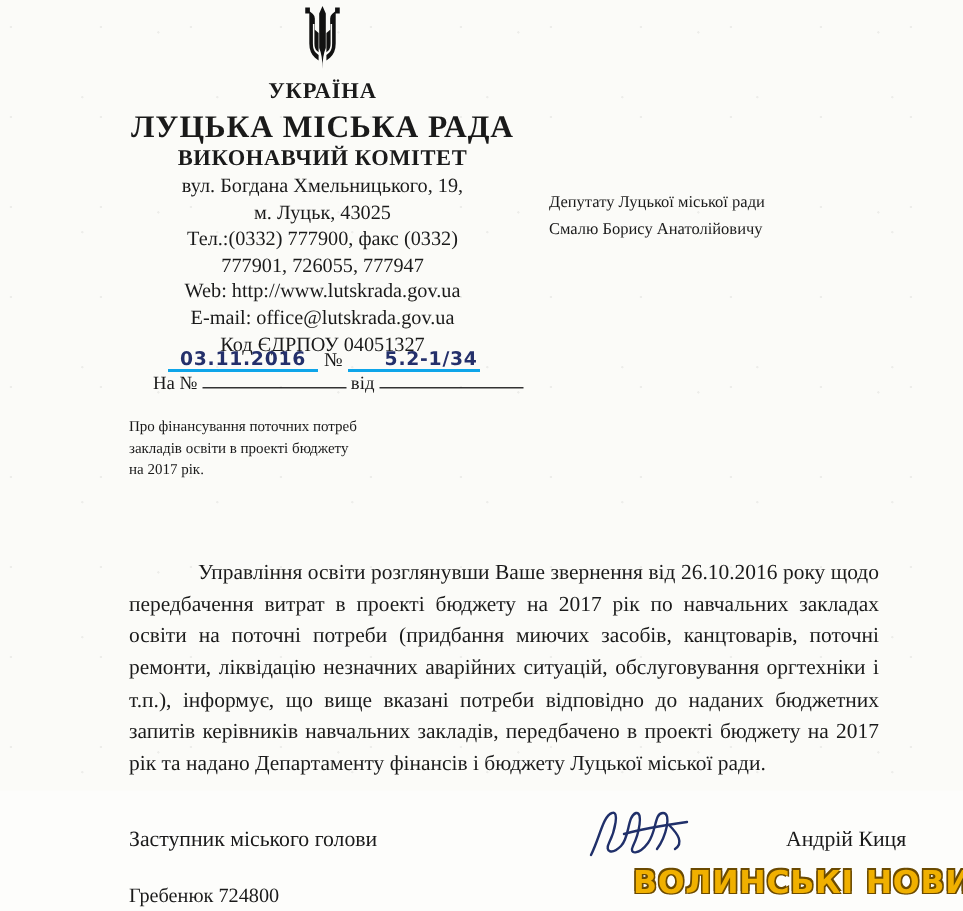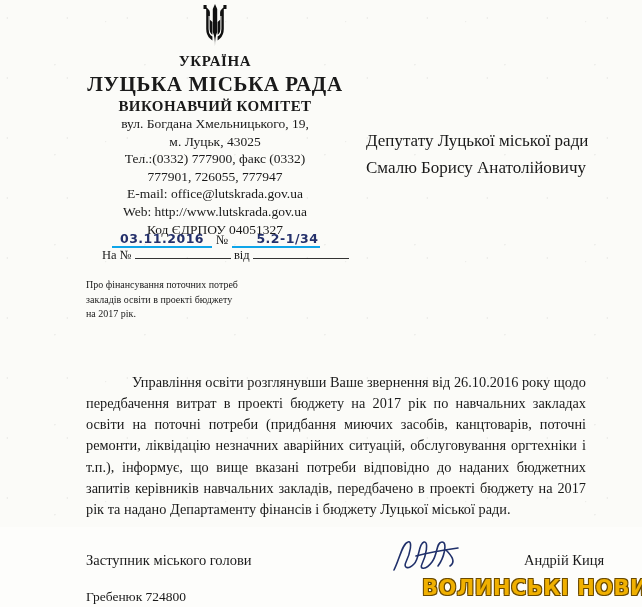--- a/index.html
+++ b/index.html
@@ -96,21 +96,21 @@
     border-bottom: 1px solid #333;
     height: 12px;
   }
 
   
   .addressee {
     position: absolute;
     left: 366px;
     top: 127px;
     width: 260px;
-    font-size: 17px;
+    font-size: 11px;
     line-height: 1.6;
   }
 
   
   .subject {
     position: absolute;
     left: 86px;
     top: 278px;
     width: 260px;
     font-size: 10px;
@@ -203,22 +203,22 @@
   </div>
 
   <div class="letterhead">
     <div class="lh-title">УКРАЇНА</div>
     <div class="lh-title2">ЛУЦЬКА МІСЬКА РАДА</div>
     <div class="lh-title3">ВИКОНАВЧИЙ КОМІТЕТ</div>
     <div class="lh-line">вул. Богдана Хмельницького, 19,</div>
     <div class="lh-line">м. Луцьк, 43025</div>
     <div class="lh-line">Тел.:(0332) 777900, факс (0332)</div>
     <div class="lh-line">777901, 726055, 777947</div>
+    <div class="lh-line">Web: http://www.lutskrada.gov.ua</div>
     <div class="lh-line">E-mail: office@lutskrada.gov.ua</div>
-    <div class="lh-line">Web: http://www.lutskrada.gov.ua</div>
     <div class="lh-line">Код ЄДРПОУ 04051327</div>
   </div>
 
   <div class="reg-line">
     <div class="reg-row">
       <span class="hand underline-box" style="width:96px;text-align:center;">03.11.2016</span>
       <span>№</span>
       <span class="hand underline-box" style="width:84px;text-align:right;margin-top:12px;">5.2-1/34</span>
     </div>
   </div>

